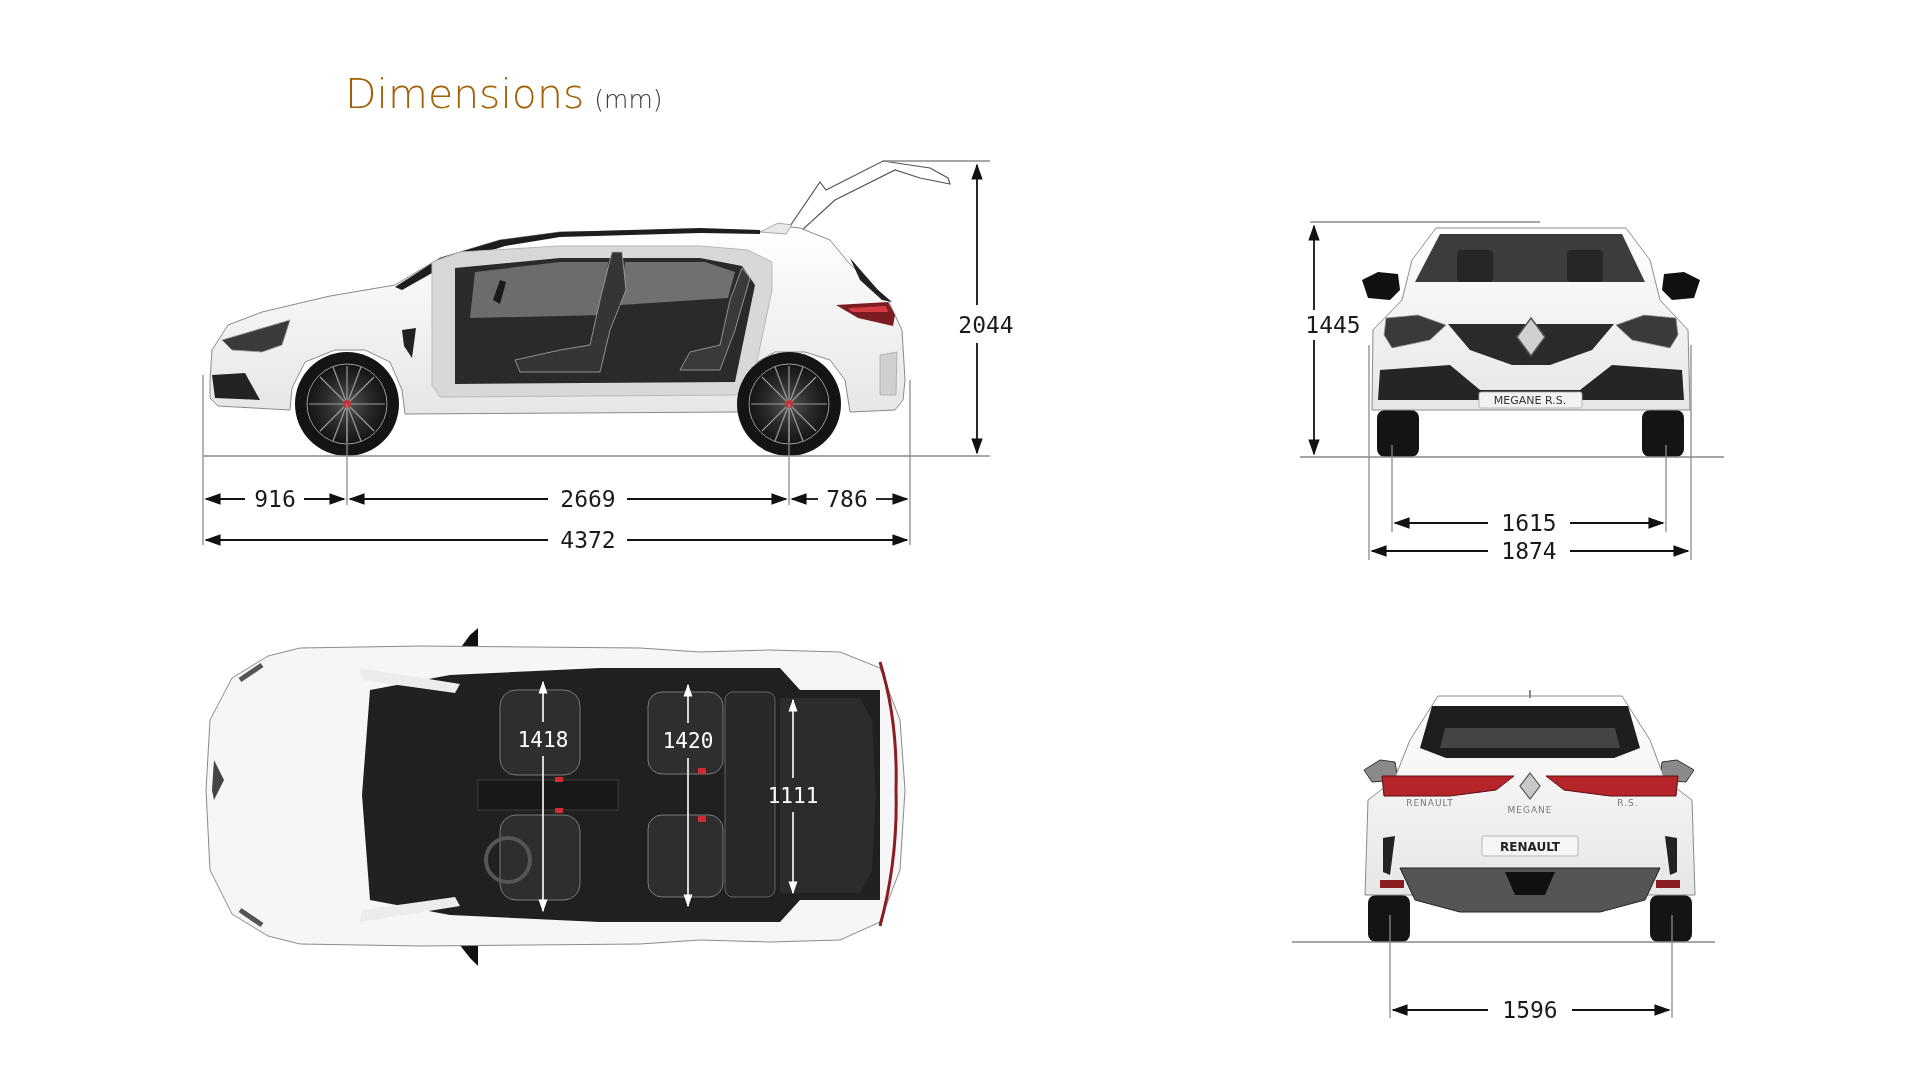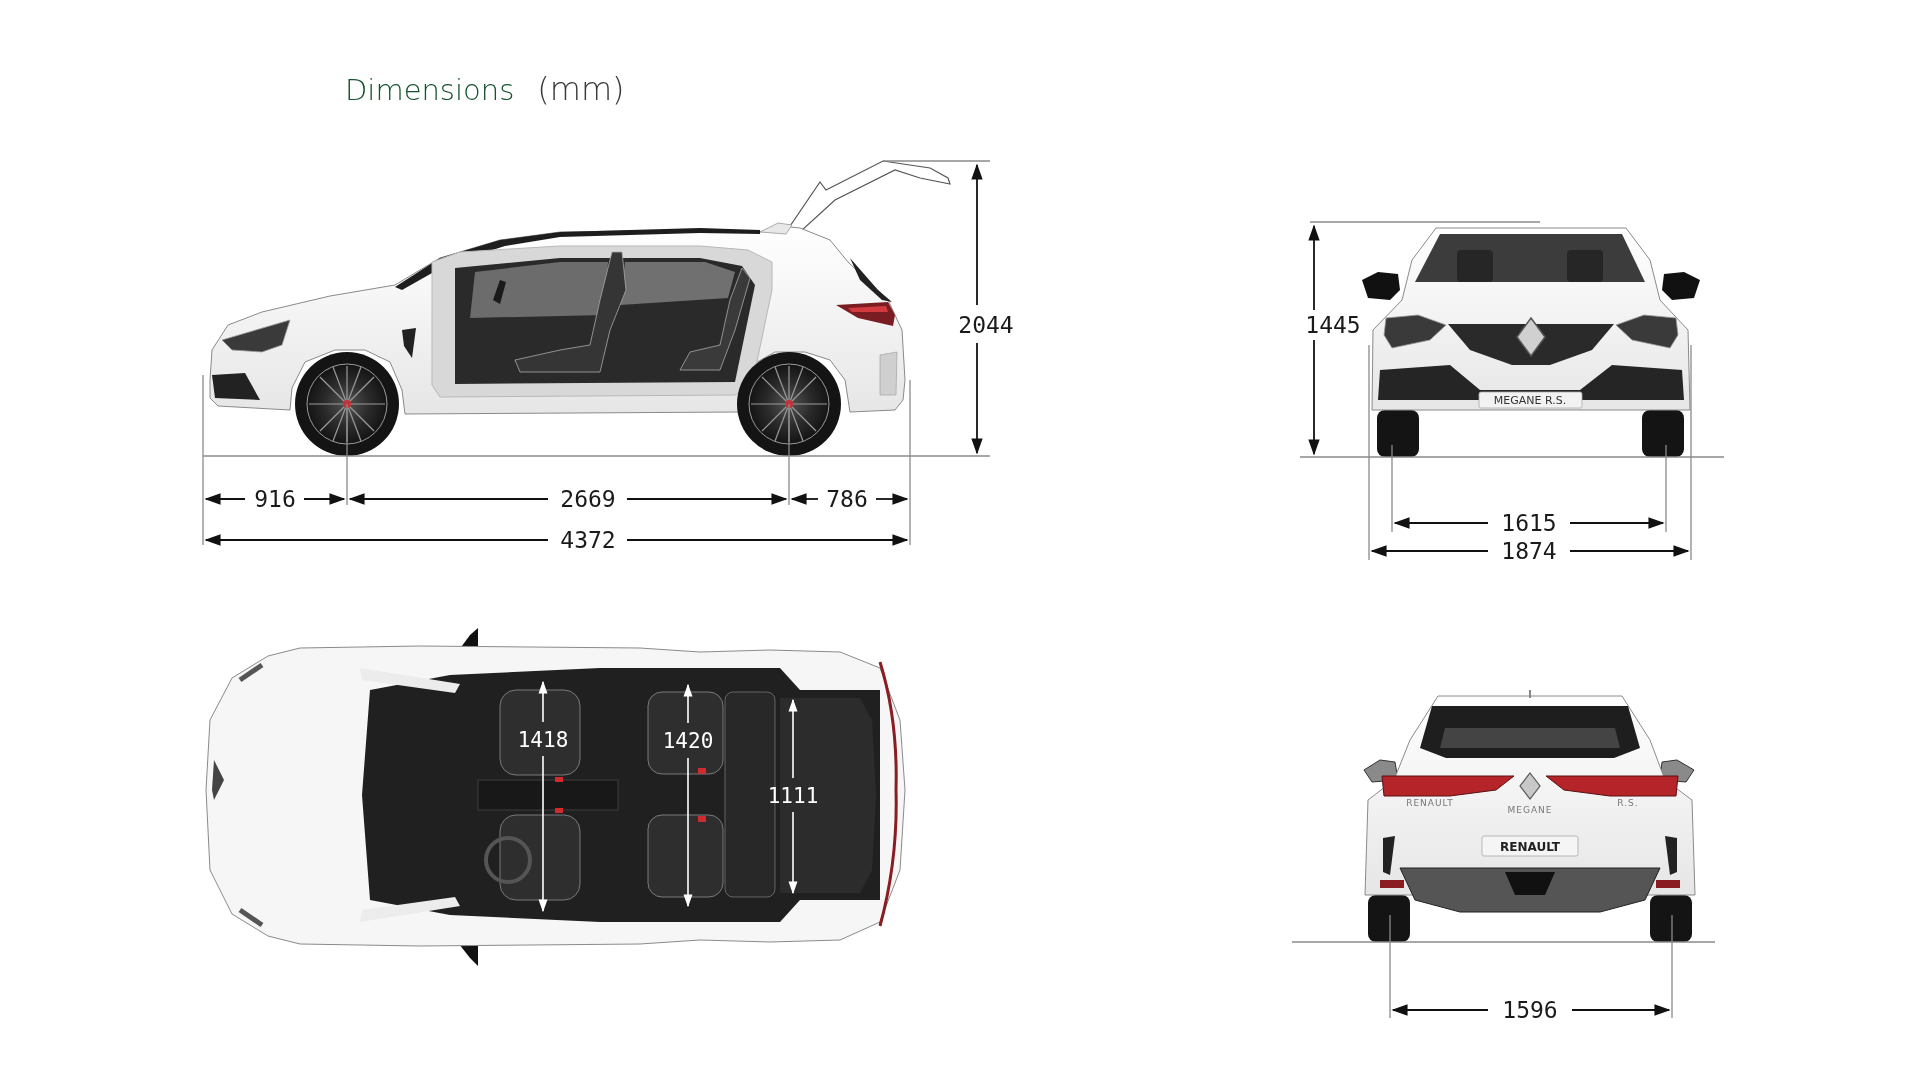--- a/index.html
+++ b/index.html
@@ -1,20 +1,20 @@
 <!DOCTYPE html>
 <html><head>
 <meta charset="utf-8">
 <style>
   html, body { margin:0; padding:0; background:#ffffff; }
   body { width:1920px; height:1080px; position:relative; overflow:hidden;
          font-family:"DejaVu Sans", sans-serif; color:#1a1a1a; }
   .title { position:absolute; left:345px; top:70px; white-space:nowrap; }
-  .title .main { font-family:"DejaVu Sans", sans-serif; font-weight:200; font-size:29px; letter-spacing:0px; color:#14532d;margin-top:48px; }
-  .title .unit { font-family:"DejaVu Sans", sans-serif; font-weight:200; font-size:32px; color:#3a3a3a; margin-left:23px;text-align:right; }
+  .title .main { font-family:"DejaVu Sans", sans-serif; font-weight:200; font-size:41px; letter-spacing:0px; color:#a16207;margin-top:48px; }
+  .title .unit { font-family:"DejaVu Sans", sans-serif; font-weight:200; font-size:25px; color:#3a3a3a; margin-left:10px;text-align:right; }
   svg.stage { position:absolute; left:0; top:0; }
   .dimlabel { font-family:"DejaVu Sans Mono", monospace; font-size:23px; fill:#1a1a1a; }
   .dimlabel-w { font-family:"DejaVu Sans Mono", monospace; font-size:21px; fill:#ffffff; }
   .plate { font-family:"DejaVu Sans", sans-serif; font-size:11px; fill:#333; }
   .plate-b { font-family:"DejaVu Sans", sans-serif; font-weight:bold; font-size:12px; fill:#222; }
   .badge { font-family:"DejaVu Sans", sans-serif; font-size:9px; fill:#777; letter-spacing:1px; }
 </style>
 </head>
 <body>
 

